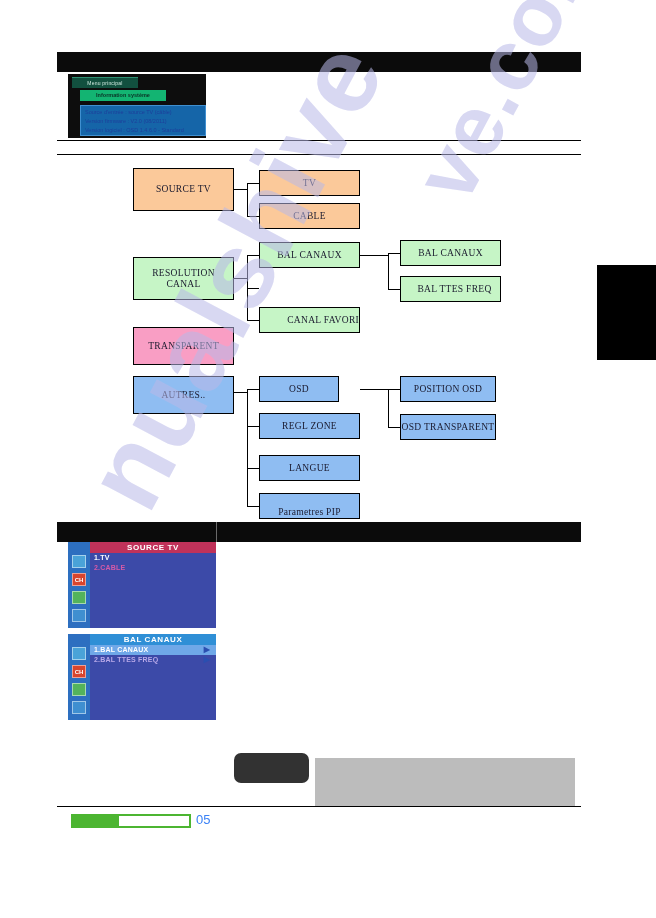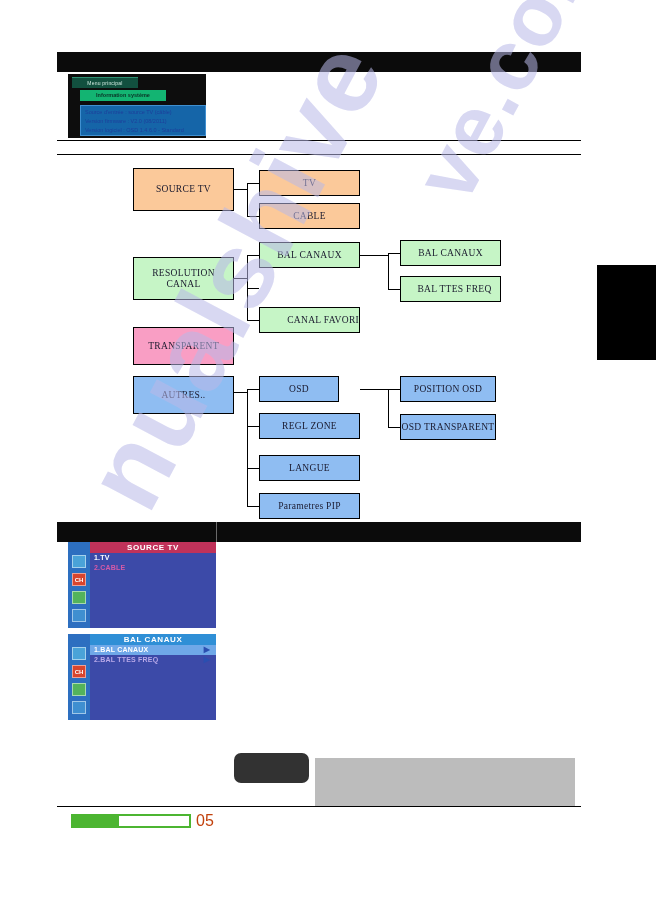--- a/index.html
+++ b/index.html
@@ -278,22 +278,22 @@
   .footer-fill {
     position: absolute;
     left: 0; top: 0;
     width: 40%; height: 100%;
     background: #4cb531;
   }
   .footer-num {
     position: absolute;
     left: 196px; top: 812px;
     font-family: "Liberation Sans", sans-serif;
-    font-size: 16px;
-    color: #c2410c;
+    font-size: 13px;
+    color: #3b82f6;
     z-index: 3;
   }
 </style>
 </head>
 <body>
 
 <div class="page">
 
   <div class="watermark">
     <div class="wm-text wm-a">ve.com</div>
@@ -368,21 +368,21 @@
     </div>
     <div class="node n-blue" style="left:259px; top:376px; width:80px; height:26px;">
       <span>OSD</span>
     </div>
     <div class="node n-blue" style="left:259px; top:413px; width:101px; height:26px;">
       <span>REGL ZONE</span>
     </div>
     <div class="node n-blue" style="left:259px; top:455px; width:101px; height:26px;">
       <span>LANGUE</span>
     </div>
-    <div class="node n-blue" style="left:259px; top:493px; width:101px; height:26px;">
+    <div class="node n-blue" style="left:259px; top:493px; width:101px; height:26px;align-items:flex-end;">
       <span>Parametres PIP</span>
     </div>
     <div class="conn conn-h" style="left:234px; top:392px; width:14px;"></div>
     <div class="conn conn-v" style="left:247px; top:389px; height:117px;"></div>
     <div class="conn conn-h" style="left:247px; top:389px; width:12px;"></div>
     <div class="conn conn-h" style="left:247px; top:426px; width:12px;"></div>
     <div class="conn conn-h" style="left:247px; top:468px; width:12px;"></div>
     <div class="conn conn-h" style="left:247px; top:506px; width:12px;"></div>
 
     <div class="node n-blue" style="left:400px; top:376px; width:96px; height:26px;">

